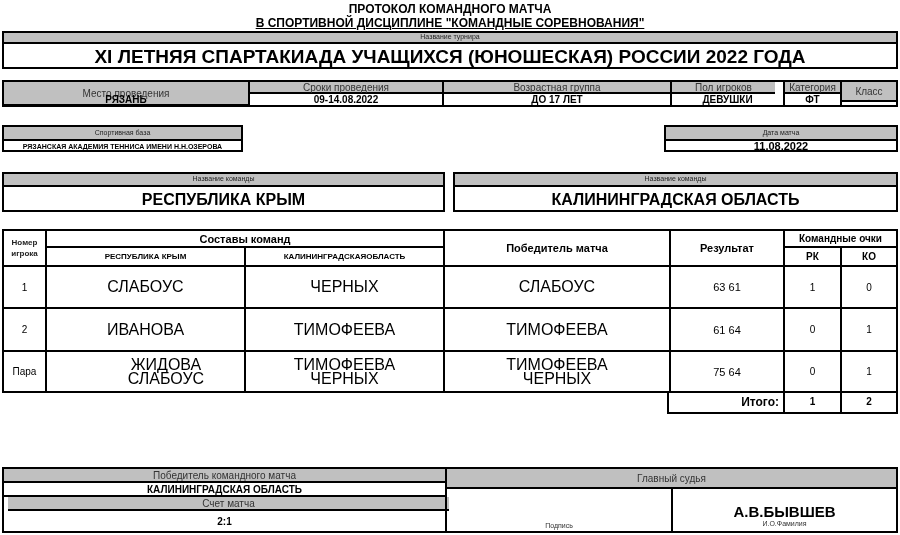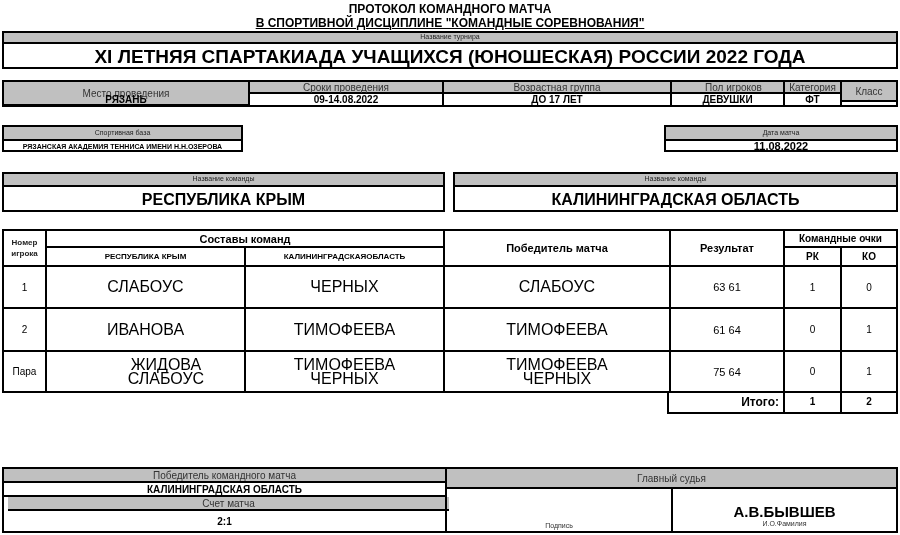--- a/index.html
+++ b/index.html
@@ -32,21 +32,21 @@
   <div class="val" style="font-size:19px; line-height:25px;">XI ЛЕТНЯЯ СПАРТАКИАДА УЧАЩИХСЯ (ЮНОШЕСКАЯ) РОССИИ 2022 ГОДА</div>
 </div>
 
 <div class="abs box" style="left:2px; top:80px; width:896px; height:27px;">
   <div class="cell gray bb s10" style="left:0; top:0; width:244px; height:24px; color:#333;">Место проведения</div>
   <div class="cell bold s10" style="left:0; top:12px; width:244px; height:11px; font-weight:bold;">РЯЗАНЬ</div>
   <div class="cell gray bb bl s10" style="left:244px; top:0; width:194px; height:12px; color:#333;">Сроки проведения</div>
   <div class="cell bl s10" style="left:244px; top:12px; width:194px; height:11px; font-weight:bold;">09-14.08.2022</div>
   <div class="cell gray bb bl s10" style="left:438px; top:0; width:228px; height:12px; color:#333;">Возрастная группа</div>
   <div class="cell bl s10" style="left:438px; top:12px; width:228px; height:11px; font-weight:bold;">ДО 17 ЛЕТ</div>
-  <div class="cell gray bb bl s10" style="left:666px; top:0; width:125px; height:12px; color:#333;">Пол игроков</div>
+  <div class="cell gray bb bl s10" style="left:666px; top:0; width:105px; height:12px; color:#333;">Пол игроков</div>
   <div class="cell bl s10" style="left:666px; top:12px; width:113px; height:11px; font-weight:bold;">ДЕВУШКИ</div>
   <div class="cell gray bb bl s10" style="left:779px; top:0; width:57px; height:12px; color:#333;">Категория</div>
   <div class="cell bl s10" style="left:779px; top:12px; width:57px; height:11px; font-weight:bold;">ФТ</div>
   <div class="cell gray bb bl s10" style="left:836px; top:0; width:56px; height:20px; color:#333;">Класс</div>
   <div class="cell bl s10" style="left:836px; top:12px; width:56px; height:11px; font-weight:bold;">-</div>
 </div>
 
 <div class="abs box" style="left:2px; top:125px; width:241px; height:27px;">
   <div class="hdr sm" style="height:12px; line-height:11px;">Спортивная база</div>
   <div class="val" style="font-size:7px; line-height:11px; white-space:nowrap;">РЯЗАНСКАЯ АКАДЕМИЯ ТЕННИСА ИМЕНИ Н.Н.ОЗЕРОВА</div>

